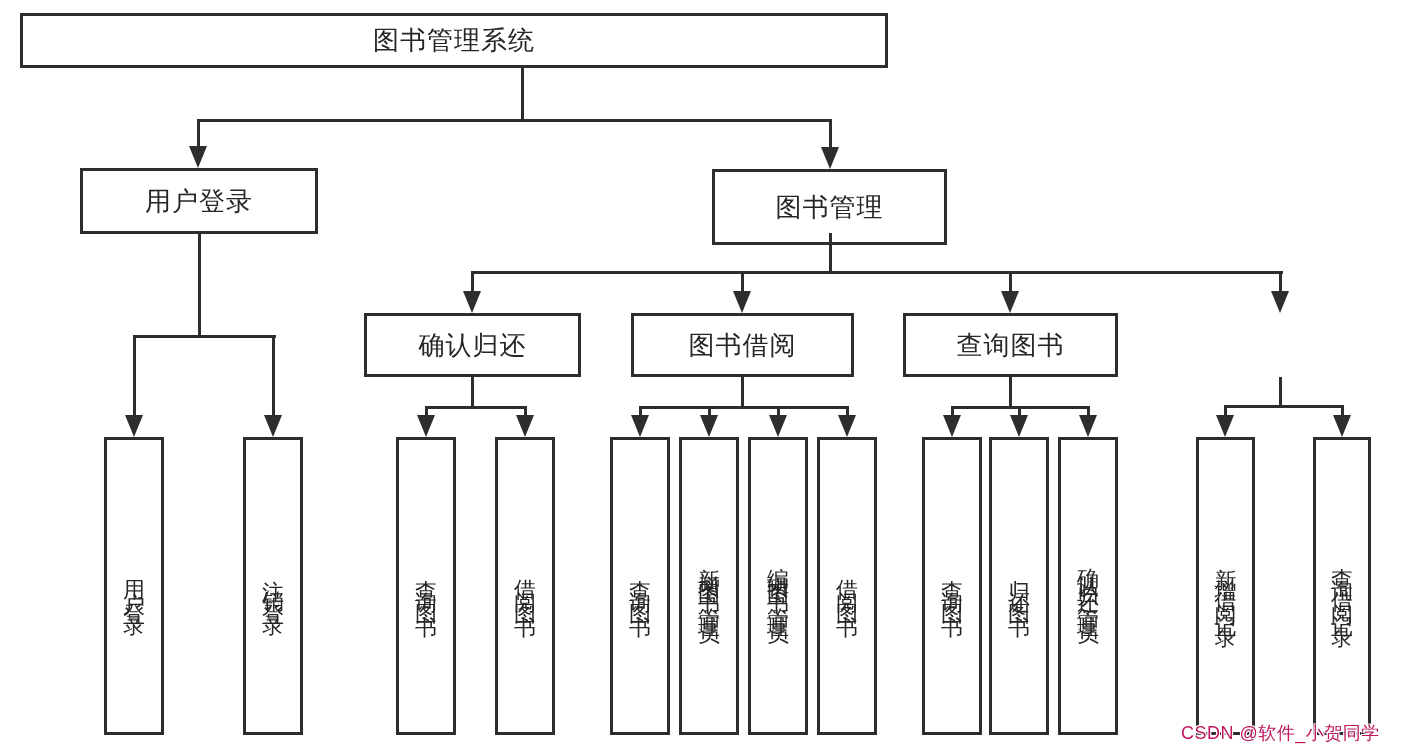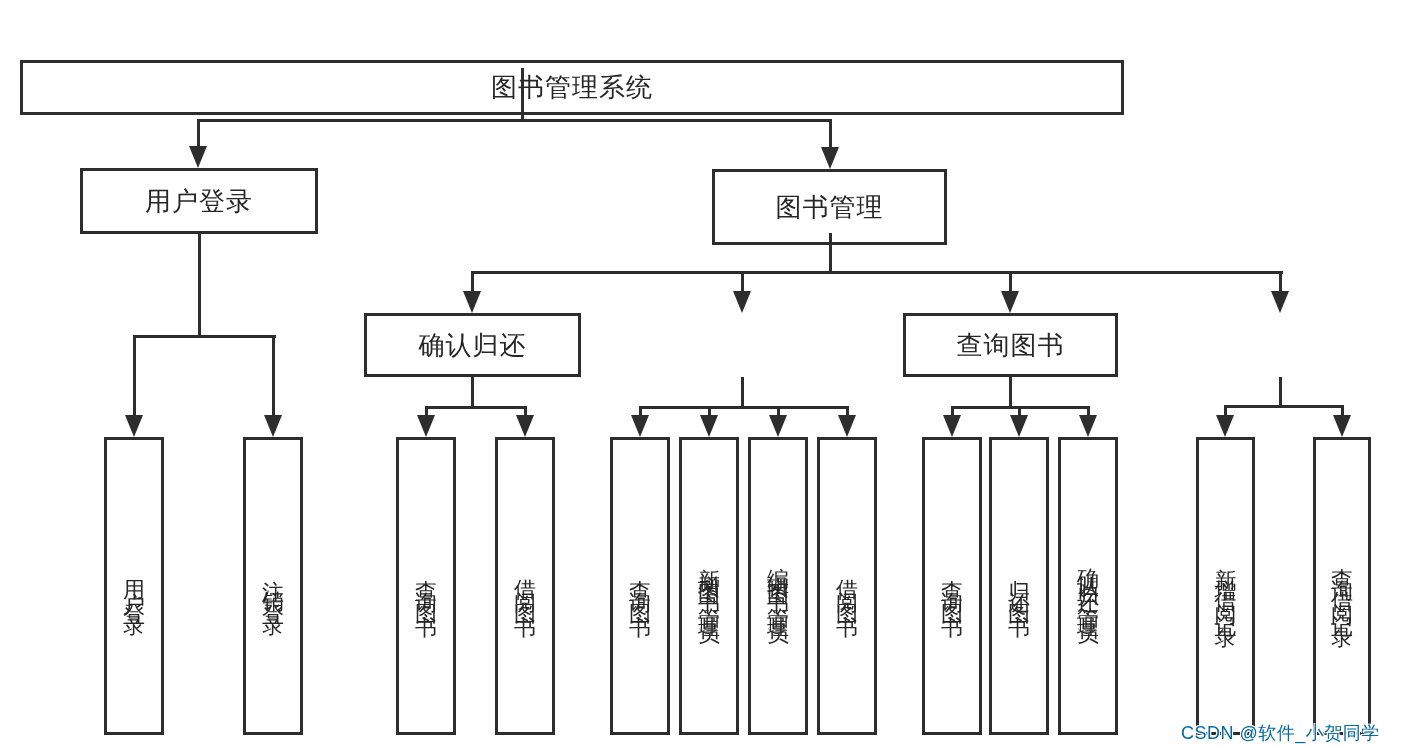--- a/index.html
+++ b/index.html
@@ -19,31 +19,31 @@
   .vtext.tight{letter-spacing:8px;}
   .line{position:absolute;background:#2d2d2d;}
   .line.h{height:3px;}
   .line.v{width:3px;}
   .arrow{
     position:absolute;width:0;height:0;
     border-left:9px solid transparent;border-right:9px solid transparent;
     border-top:22px solid #2d2d2d;
   }
   .watermark{
-    position:absolute;left:1181px;top:721px;font-size:18px;color:#0369a1;
+    position:absolute;left:1181px;top:721px;font-size:18px;color:#be185d;
     letter-spacing:.5px;white-space:nowrap;z-index:5;
     text-shadow:-1px -1px 0 #fff,1px -1px 0 #fff,-1px 1px 0 #fff,1px 1px 0 #fff;
   }
 </style>
 </head>
 <body>
 
 <div class="canvas">
 
-  <div class="box" style="left:20px;top:13px;width:1104px;height:55px;margin-top:47px;">
+  <div class="box" style="left:20px;top:13px;width:868px;height:55px;">
     <span class="hlabel">图书管理系统</span>
   </div>
 
   <div class="line v" style="left:521px;top:68px;height:54px;"></div>
   <div class="line h" style="left:197px;top:119px;width:635px;"></div>
   <div class="line v" style="left:197px;top:119px;height:30px;"></div>
   <div class="arrow" style="left:189px;top:146px;"></div>
   <div class="line v" style="left:829px;top:119px;height:30px;"></div>
   <div class="arrow" style="left:821px;top:147px;"></div>
 
@@ -67,20 +67,23 @@
   <div class="arrow" style="left:463px;top:291px;"></div>
   <div class="line v" style="left:741px;top:271px;height:24px;"></div>
   <div class="arrow" style="left:733px;top:291px;"></div>
   <div class="line v" style="left:1009px;top:271px;height:24px;"></div>
   <div class="arrow" style="left:1001px;top:291px;"></div>
   <div class="line v" style="left:1279px;top:271px;height:24px;"></div>
   <div class="arrow" style="left:1271px;top:291px;"></div>
 
   <div class="box" style="left:364px;top:313px;width:217px;height:64px;">
     <span class="hlabel">确认归还</span>
+  </div>
+  <div class="box" style="left:631px;top:313px;width:223px;height:64px;">
+    <span class="hlabel">图书借阅</span>
   </div>
   <div class="box" style="left:903px;top:313px;width:215px;height:64px;">
     <span class="hlabel">查询图书</span>
   </div>
 
   <div class="line v" style="left:471px;top:377px;height:32px;"></div>
   <div class="line h" style="left:425px;top:406px;width:102px;"></div>
   <div class="line v" style="left:425px;top:406px;height:12px;"></div>
   <div class="arrow" style="left:417px;top:415px;"></div>
   <div class="line v" style="left:524px;top:406px;height:12px;"></div>

